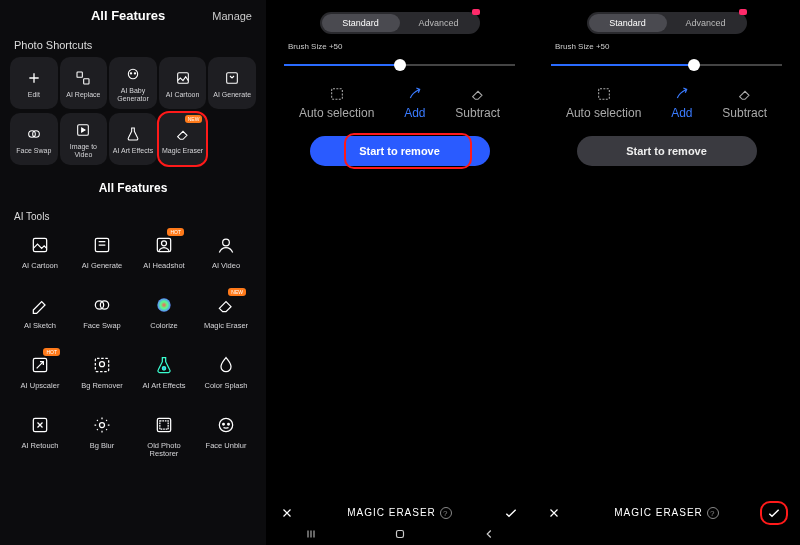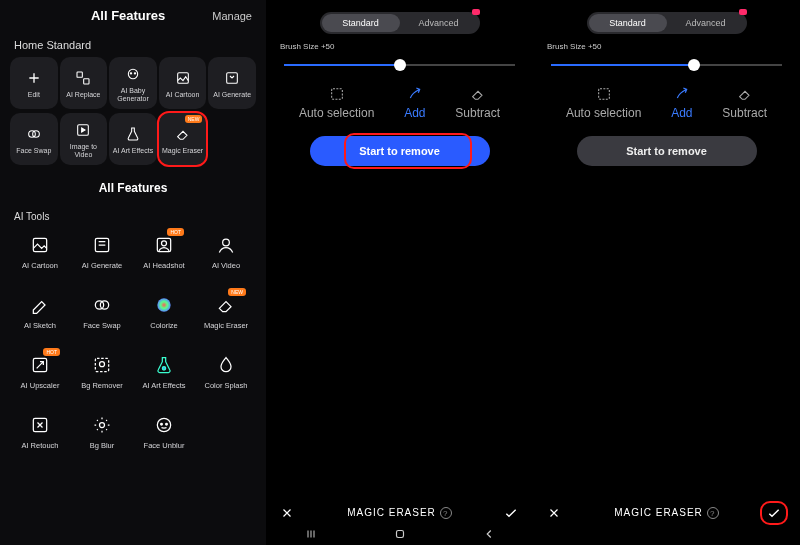--- a/index.html
+++ b/index.html
@@ -70,21 +70,21 @@
     background: linear-gradient(90deg,#ff7a1a,#ffb01a); z-index:2; }
   .undo-row { position:absolute; bottom:8px; left:10px; right:10px; display:flex; justify-content:space-between; align-items:center; z-index:2; }
   .rbtn { width:24px; height:24px; display:flex; align-items:center; justify-content:center; }
 
   .tabs { display:flex; justify-content:center; gap:0; margin:12px auto 6px; width:160px;
     background:#2a2a2e; border-radius:14px; padding:2px; position:relative; }
   .tab { flex:1; text-align:center; padding:4px 0; font-size:9px; color:#bbb; border-radius:12px; }
   .tab.active { background:#4a4a50; color:#fff; }
   .tabs .dot { position:absolute; top:-3px; right:0; width:8px; height:6px; background:#ff2a6a; border-radius:2px; }
 
-  .brush-lbl { padding:2px 14px; font-size:8px; color:#ccc; }
+  .brush-lbl { padding:2px 22px; font-size:8px; color:#ccc; }
   .slider { position:relative; margin:6px 18px 10px; height:12px; }
   .track { position:absolute; top:5px; left:0; right:0; height:2px; background:#444; }
   .track-fill { position:absolute; top:5px; left:0; height:2px; background:#2a6bff; }
   .thumb { position:absolute; top:0; width:12px; height:12px; border-radius:50%; background:#fff; }
 
   .modes { display:flex; justify-content:space-around; padding:4px 18px; }
   .mode { display:flex; flex-direction:column; align-items:center; gap:3px; }
   .mode .mic { width:18px; height:18px; display:flex; align-items:center; justify-content:center; }
   .mode .mlbl { font-size:12px; color:#aaa; }
   .mode.active .mlbl { color:#3a7bff; }
@@ -109,21 +109,21 @@
 </style>
 </head>
 <body>
 
 <div class="panel p1">
   <div class="p1-head">
     <div style="width:30px"></div>
     <div class="title">All Features</div>
     <div class="manage">Manage</div>
   </div>
-  <div class="sec-label">Home Standard</div>
+  <div class="sec-label">Photo Shortcuts</div>
 
   <div class="grid5">
     <div class="tile">
       <span class="ic">
           <svg width="16" height="16" viewBox="0 0 24 24" fill="none" stroke="#fff" stroke-width="2">
             <path d="M12 5v14M5 12h14"></path>
           </svg>
         </span>
       <span class="lbl">Edit</span>
     </div>
@@ -340,20 +340,29 @@
           <svg width="20" height="20" viewBox="0 0 24 24" fill="none" stroke="#fff" stroke-width="1.5">
             <circle cx="12" cy="12" r="3"></circle>
             <path d="M12 3v2M12 19v2M3 12h2M19 12h2M6 6l1 1M17 17l1 1M6 18l1-1M17 7l1-1"></path>
           </svg>
         </span>
         <span class="lbl">Bg Blur</span>
       </div>
     <div class="tool">
         <span class="ic">
           <svg width="20" height="20" viewBox="0 0 24 24" fill="none" stroke="#fff" stroke-width="1.5">
+            <rect x="4" y="4" width="16" height="16" rx="2"></rect>
+            <path d="M7 7h10v10H7z" stroke-dasharray="2 1"></path>
+          </svg>
+        </span>
+        <span class="lbl">Old Photo Restorer</span>
+      </div>
+    <div class="tool">
+        <span class="ic">
+          <svg width="20" height="20" viewBox="0 0 24 24" fill="none" stroke="#fff" stroke-width="1.5">
             <circle cx="12" cy="12" r="8"></circle>
             <circle cx="9" cy="11" r="1" fill="#fff"></circle>
             <circle cx="15" cy="11" r="1" fill="#fff"></circle>
             <path d="M9 15c1 1 5 1 6 0"></path>
           </svg>
         </span>
         <span class="lbl">Face Unblur</span>
       </div>
   </div>
 </div>

